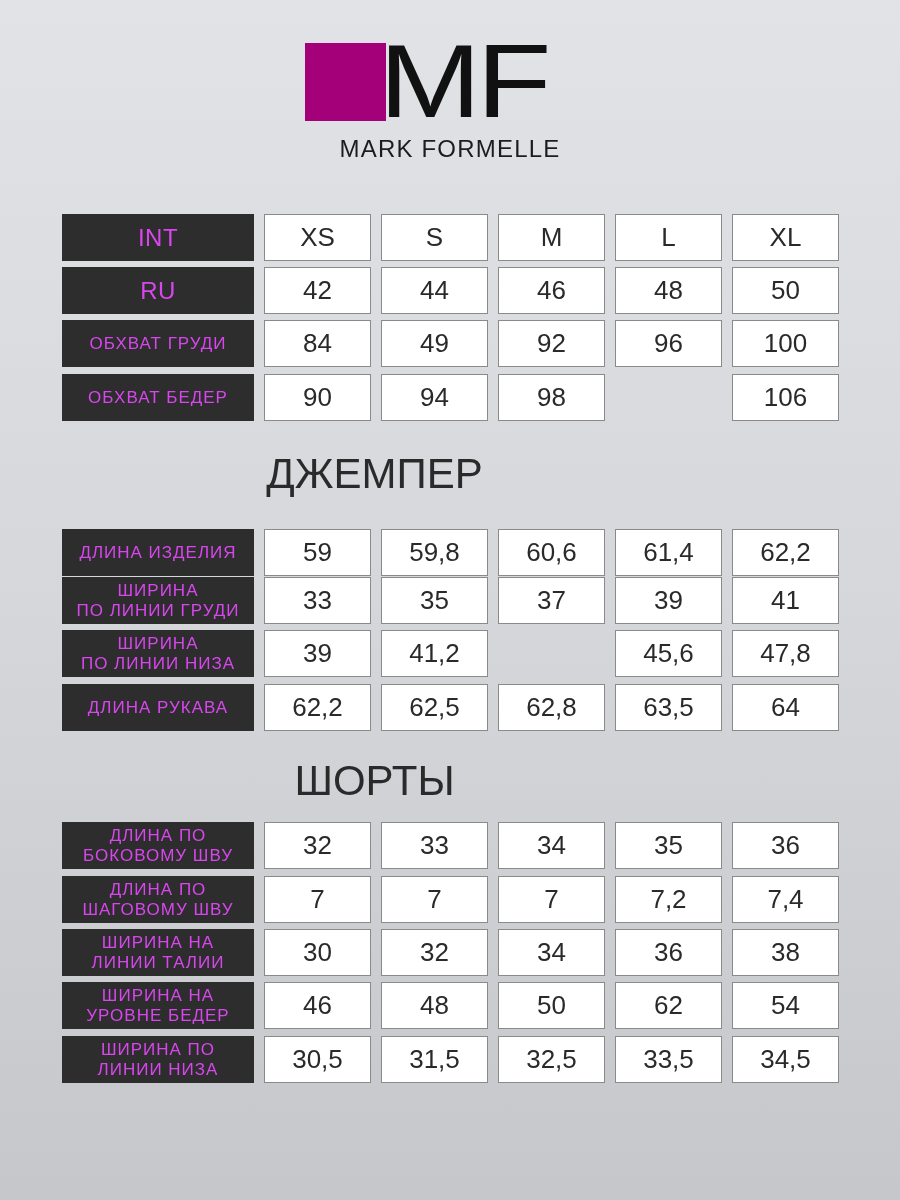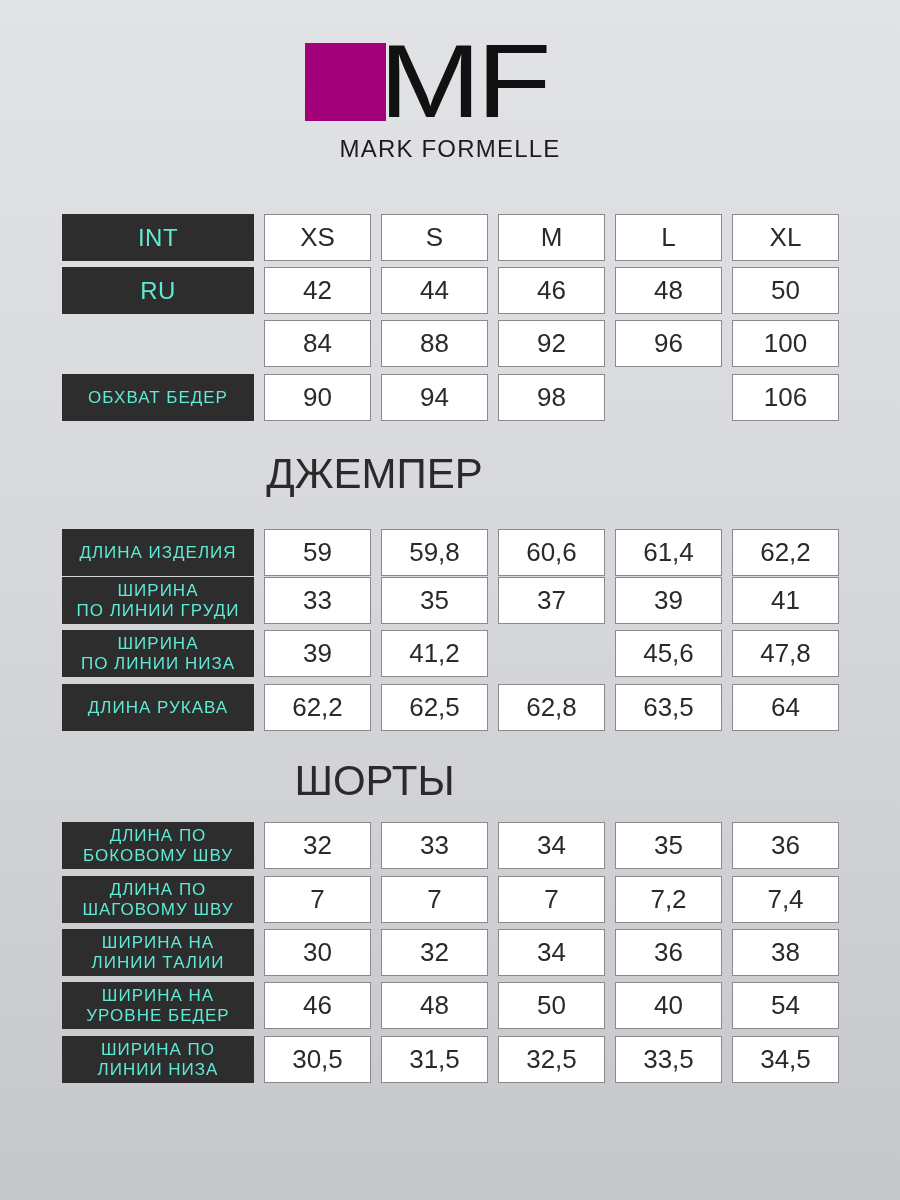--- a/index.html
+++ b/index.html
@@ -21,21 +21,21 @@
     font-size:24px; letter-spacing:1.2px; color:#1c1c1c; white-space:nowrap;
   }
   .section-title {
     position:absolute; left:0; width:749px; text-align:center;
     font-size:42px; color:#2a2a2a; letter-spacing:0px;
   }
   .grid { position:absolute; left:62px; width:780px; }
   .row { position:absolute; left:0; height:47px; width:780px; }
   .lbl {
     position:absolute; left:0; top:0; width:192px; height:47px;
-    background:#2d2d2d; color:#5eead4; display:flex; align-items:center; justify-content:center;
+    background:#2d2d2d; color:#d946ef; display:flex; align-items:center; justify-content:center;
     text-align:center; font-size:17px; letter-spacing:1px; line-height:20px;
   }
   .lbl.big { font-size:24px; letter-spacing:0.5px; }
   .cell {
     position:absolute; top:0; width:105px; height:45px; background:#fff;
     border:1px solid #8a8a8a; display:flex; align-items:center; justify-content:center;
     font-size:26px; color:#2a2a2a;
   }
   .c0 { left:202px; } .c1 { left:319px; } .c2 { left:436px; } .c3 { left:553px; } .c4 { left:670px; }
 </style>
@@ -59,22 +59,23 @@
   </div>
   <div class="row" style="top:53px;">
     <div class="lbl big">RU</div>
     <div class="cell c0">42</div>
     <div class="cell c1">44</div>
     <div class="cell c2">46</div>
     <div class="cell c3">48</div>
     <div class="cell c4">50</div>
   </div>
   <div class="row" style="top:106px;">
+    <div class="lbl">ОБХВАТ ГРУДИ</div>
     <div class="cell c0">84</div>
-    <div class="cell c1">88</div>
+    <div class="cell c1">49</div>
     <div class="cell c2">92</div>
     <div class="cell c3">96</div>
     <div class="cell c4">100</div>
   </div>
   <div class="row" style="top:160px;">
     <div class="lbl">ОБХВАТ БЕДЕР</div>
     <div class="cell c0">90</div>
     <div class="cell c1">94</div>
     <div class="cell c2">98</div>
     <div class="cell c4">106</div>
@@ -170,21 +171,21 @@
   <div class="row" style="top:160px;">
     <div class="lbl">
         <div>
           <div>ШИРИНА НА</div>
           <div>УРОВНЕ БЕДЕР</div>
         </div>
       </div>
     <div class="cell c0">46</div>
     <div class="cell c1">48</div>
     <div class="cell c2">50</div>
-    <div class="cell c3">40</div>
+    <div class="cell c3">62</div>
     <div class="cell c4">54</div>
   </div>
   <div class="row" style="top:214px;padding-left:26px;">
     <div class="lbl">
         <div>
           <div>ШИРИНА ПО</div>
           <div>ЛИНИИ НИЗА</div>
         </div>
       </div>
     <div class="cell c0">30,5</div>

